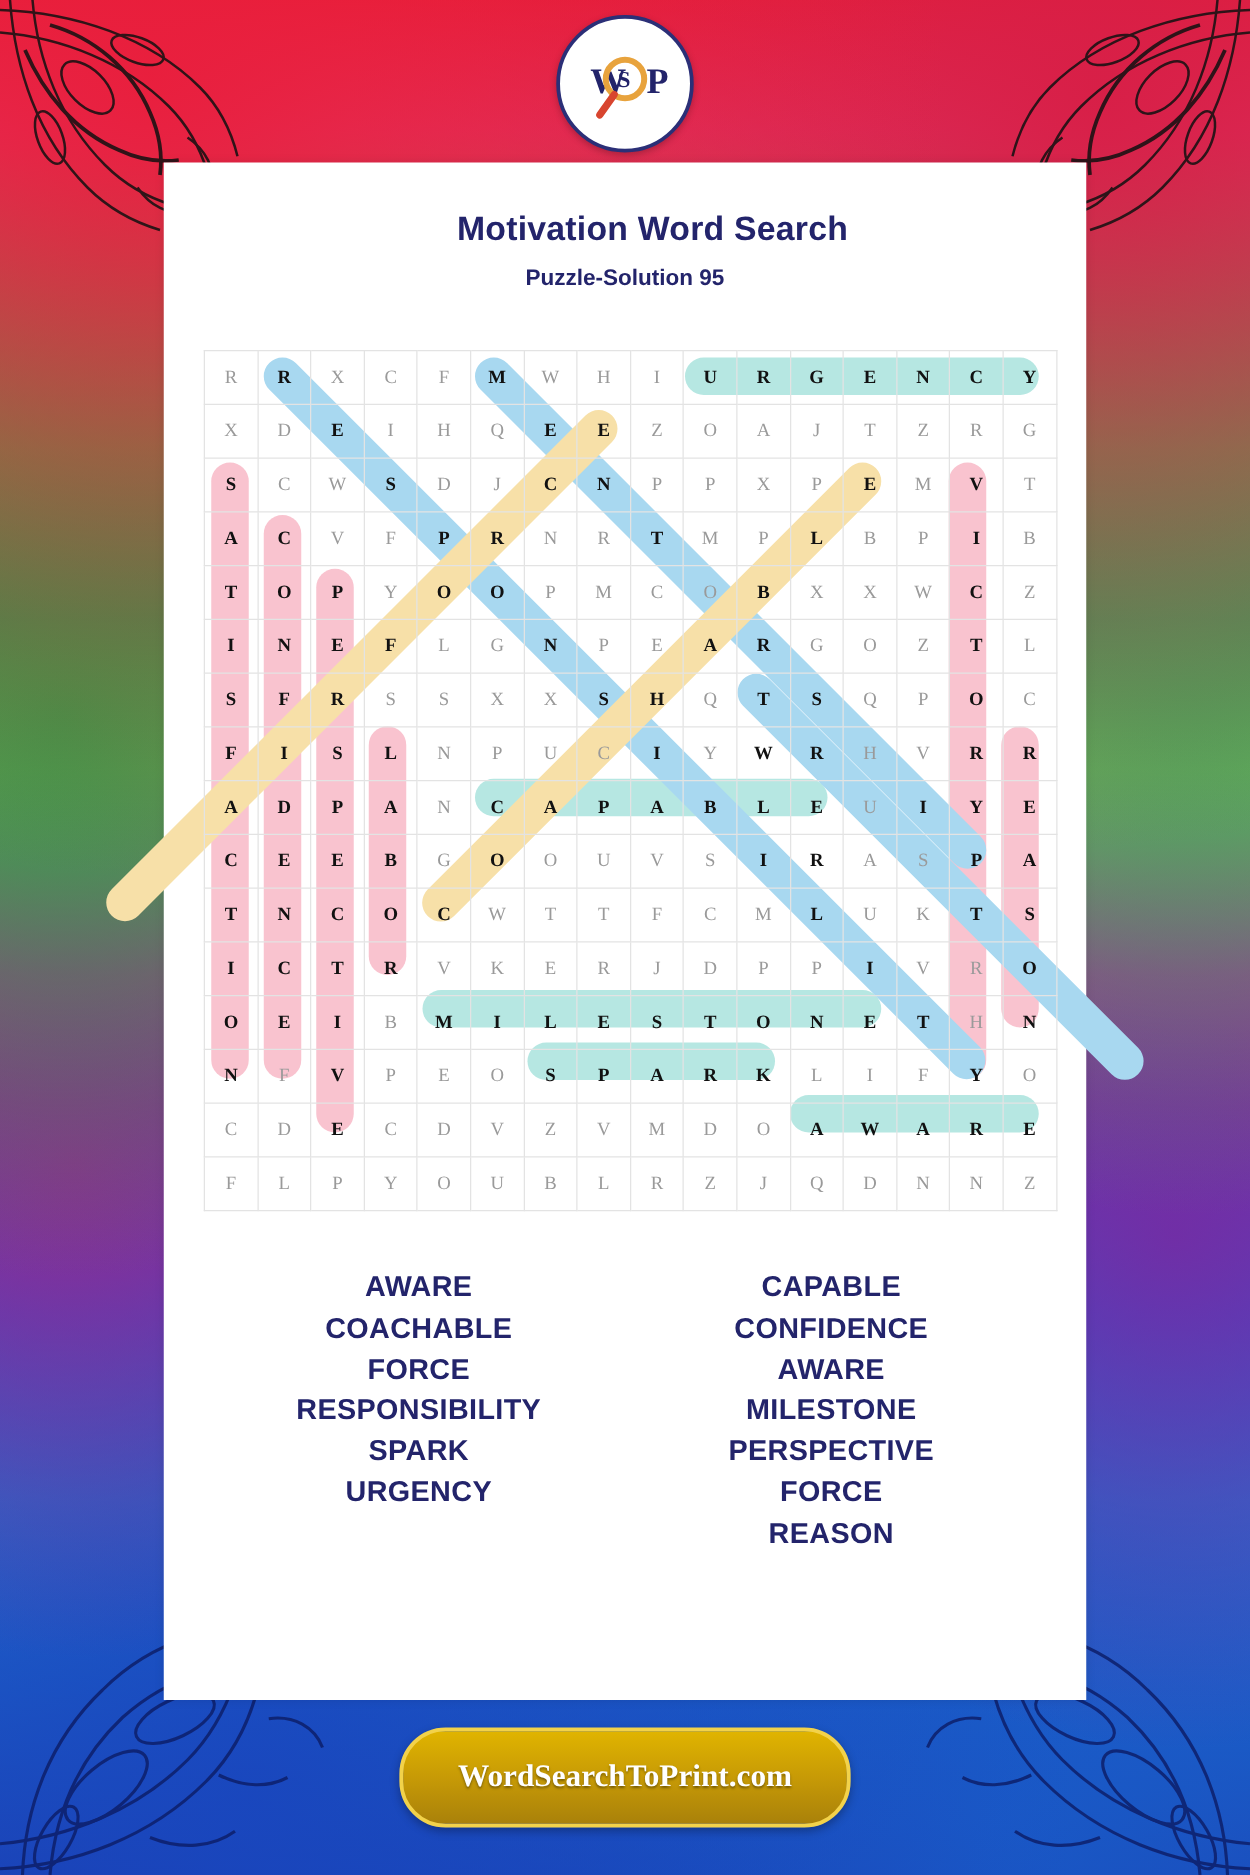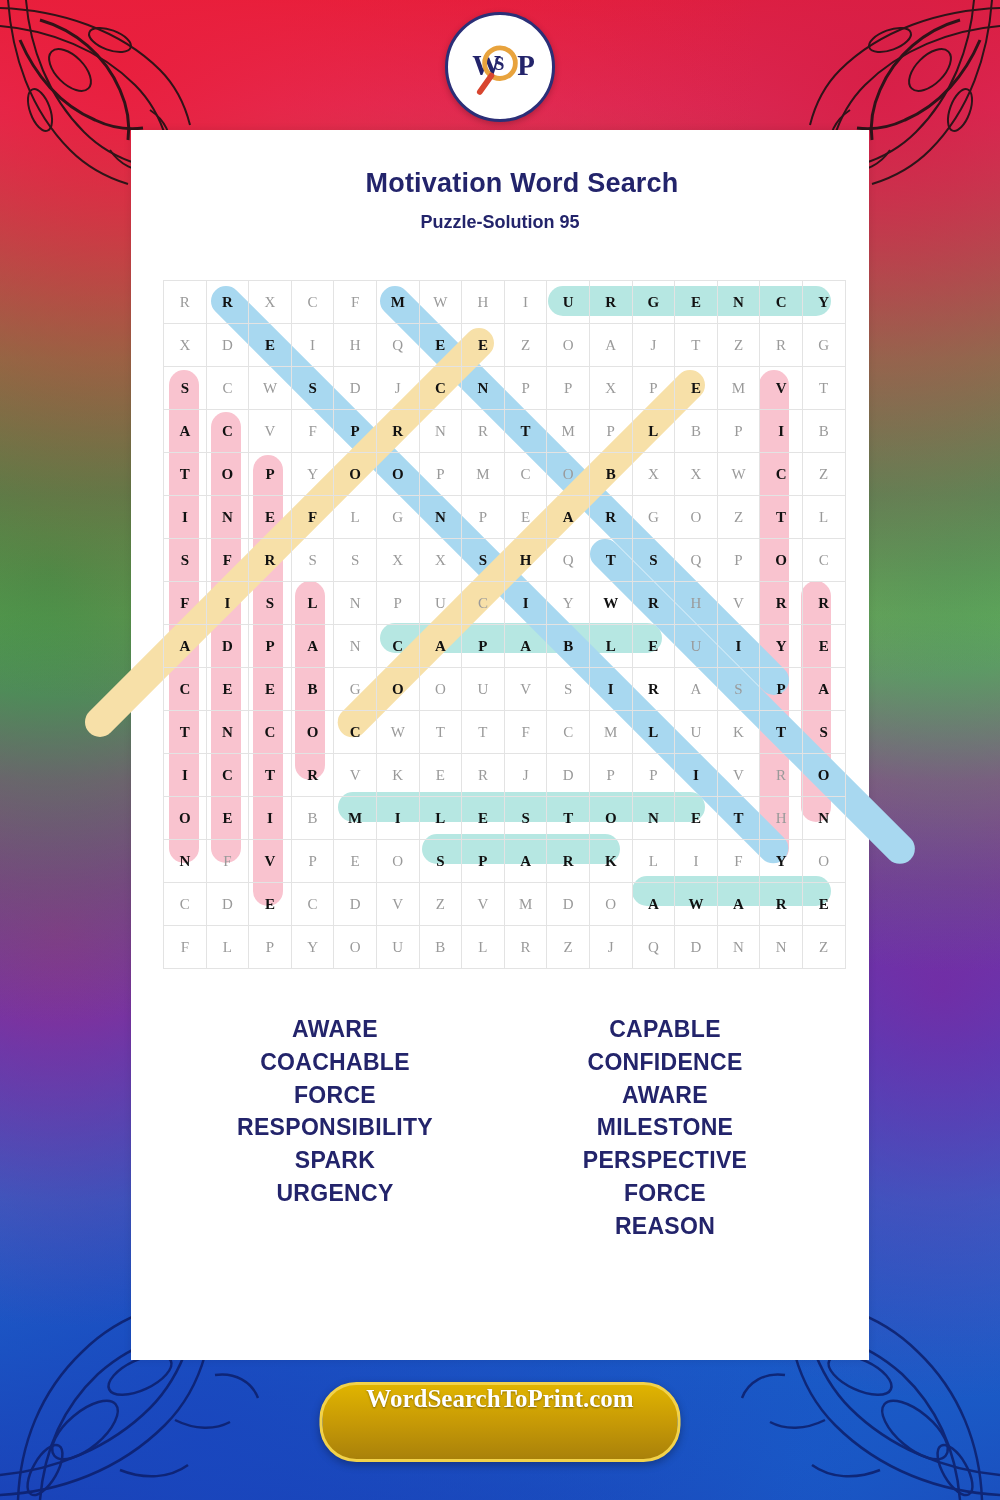--- a/index.html
+++ b/index.html
@@ -176,21 +176,21 @@
     position: absolute;
     left: 50%;
     bottom: 38px;
     transform: translateX(-50%);
     width: 355px;
     height: 74px;
     border-radius: 37px;
     background: linear-gradient(180deg, #e0b400 0%, #c79a06 50%, #a9810a 100%);
     border: 3px solid #f2d24a;
     display: flex;
-    align-items: flex-start;
+    align-items: center;
     justify-content: center;
     box-shadow: 0 3px 8px rgba(0,0,0,0.3);
     z-index: 6;
   }
   .footer-btn span {
     color: #ffffff;
     font-size: 25px;
     font-weight: bold;
     text-shadow: 0 1px 2px rgba(0,0,0,0.4);
     font-family: "Liberation Serif", serif;

